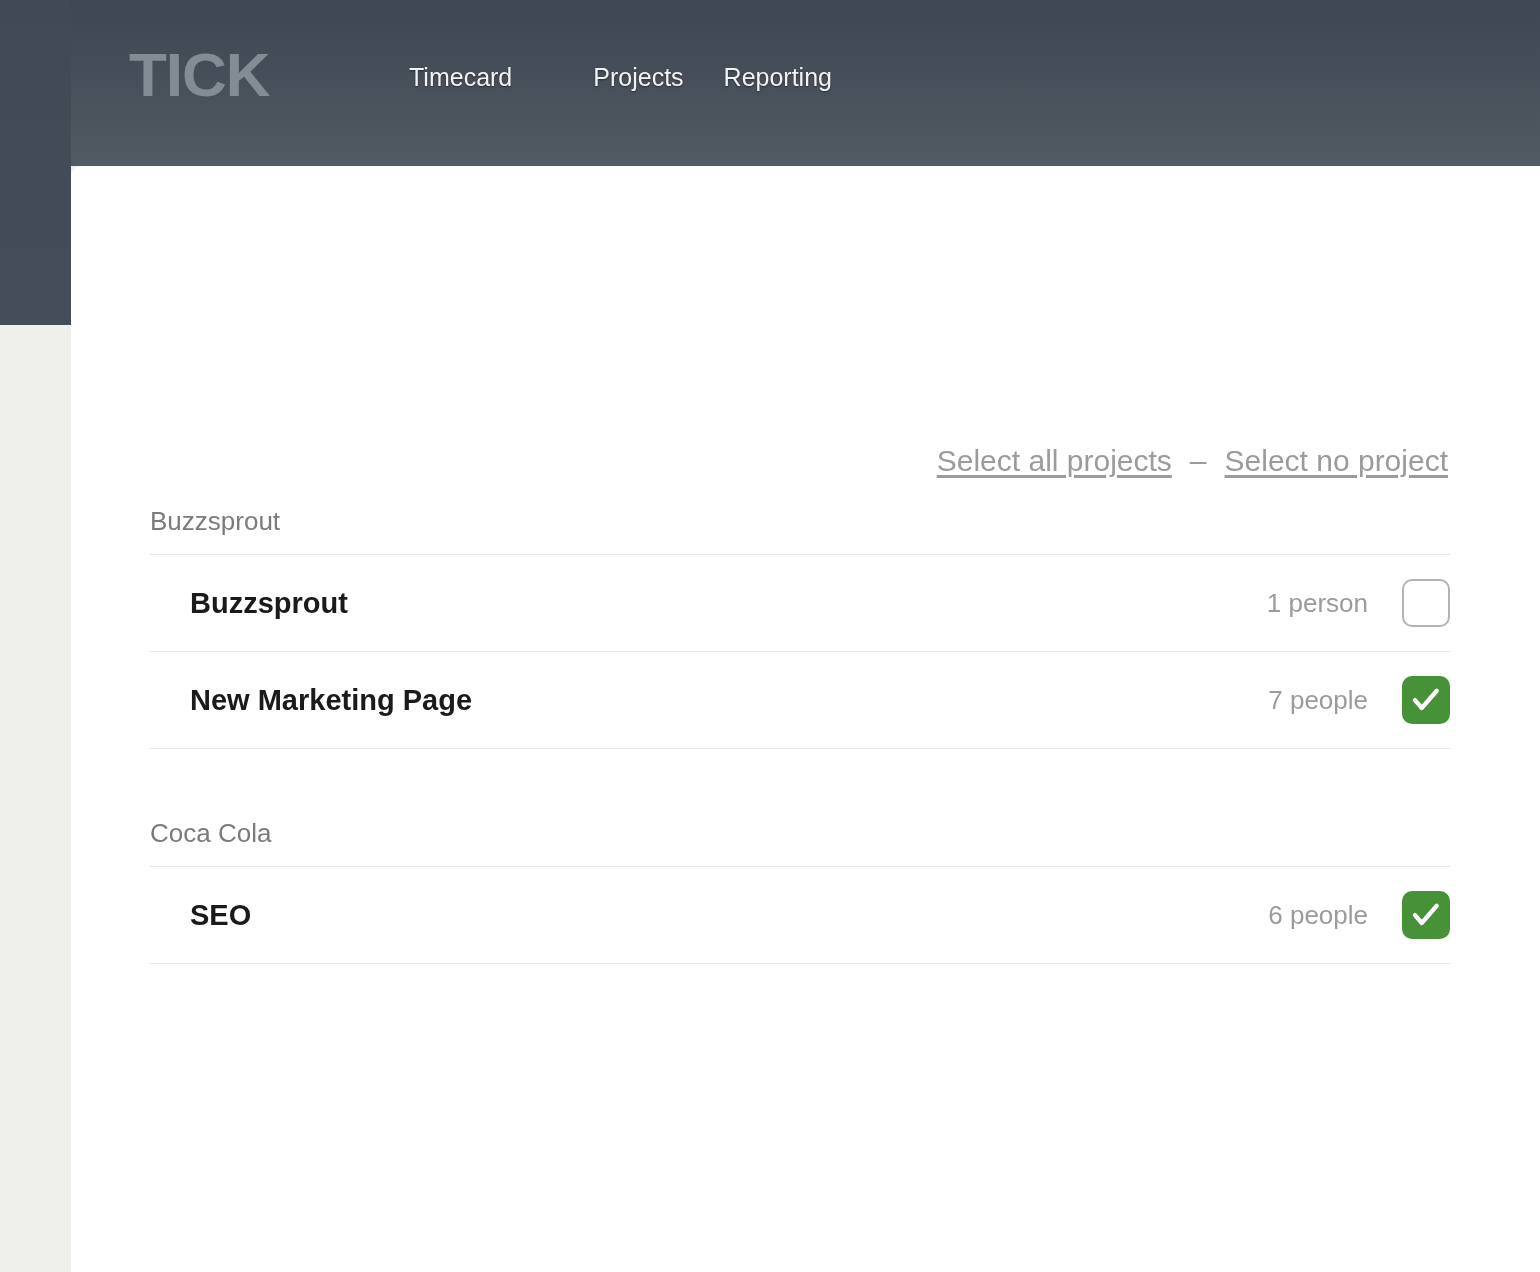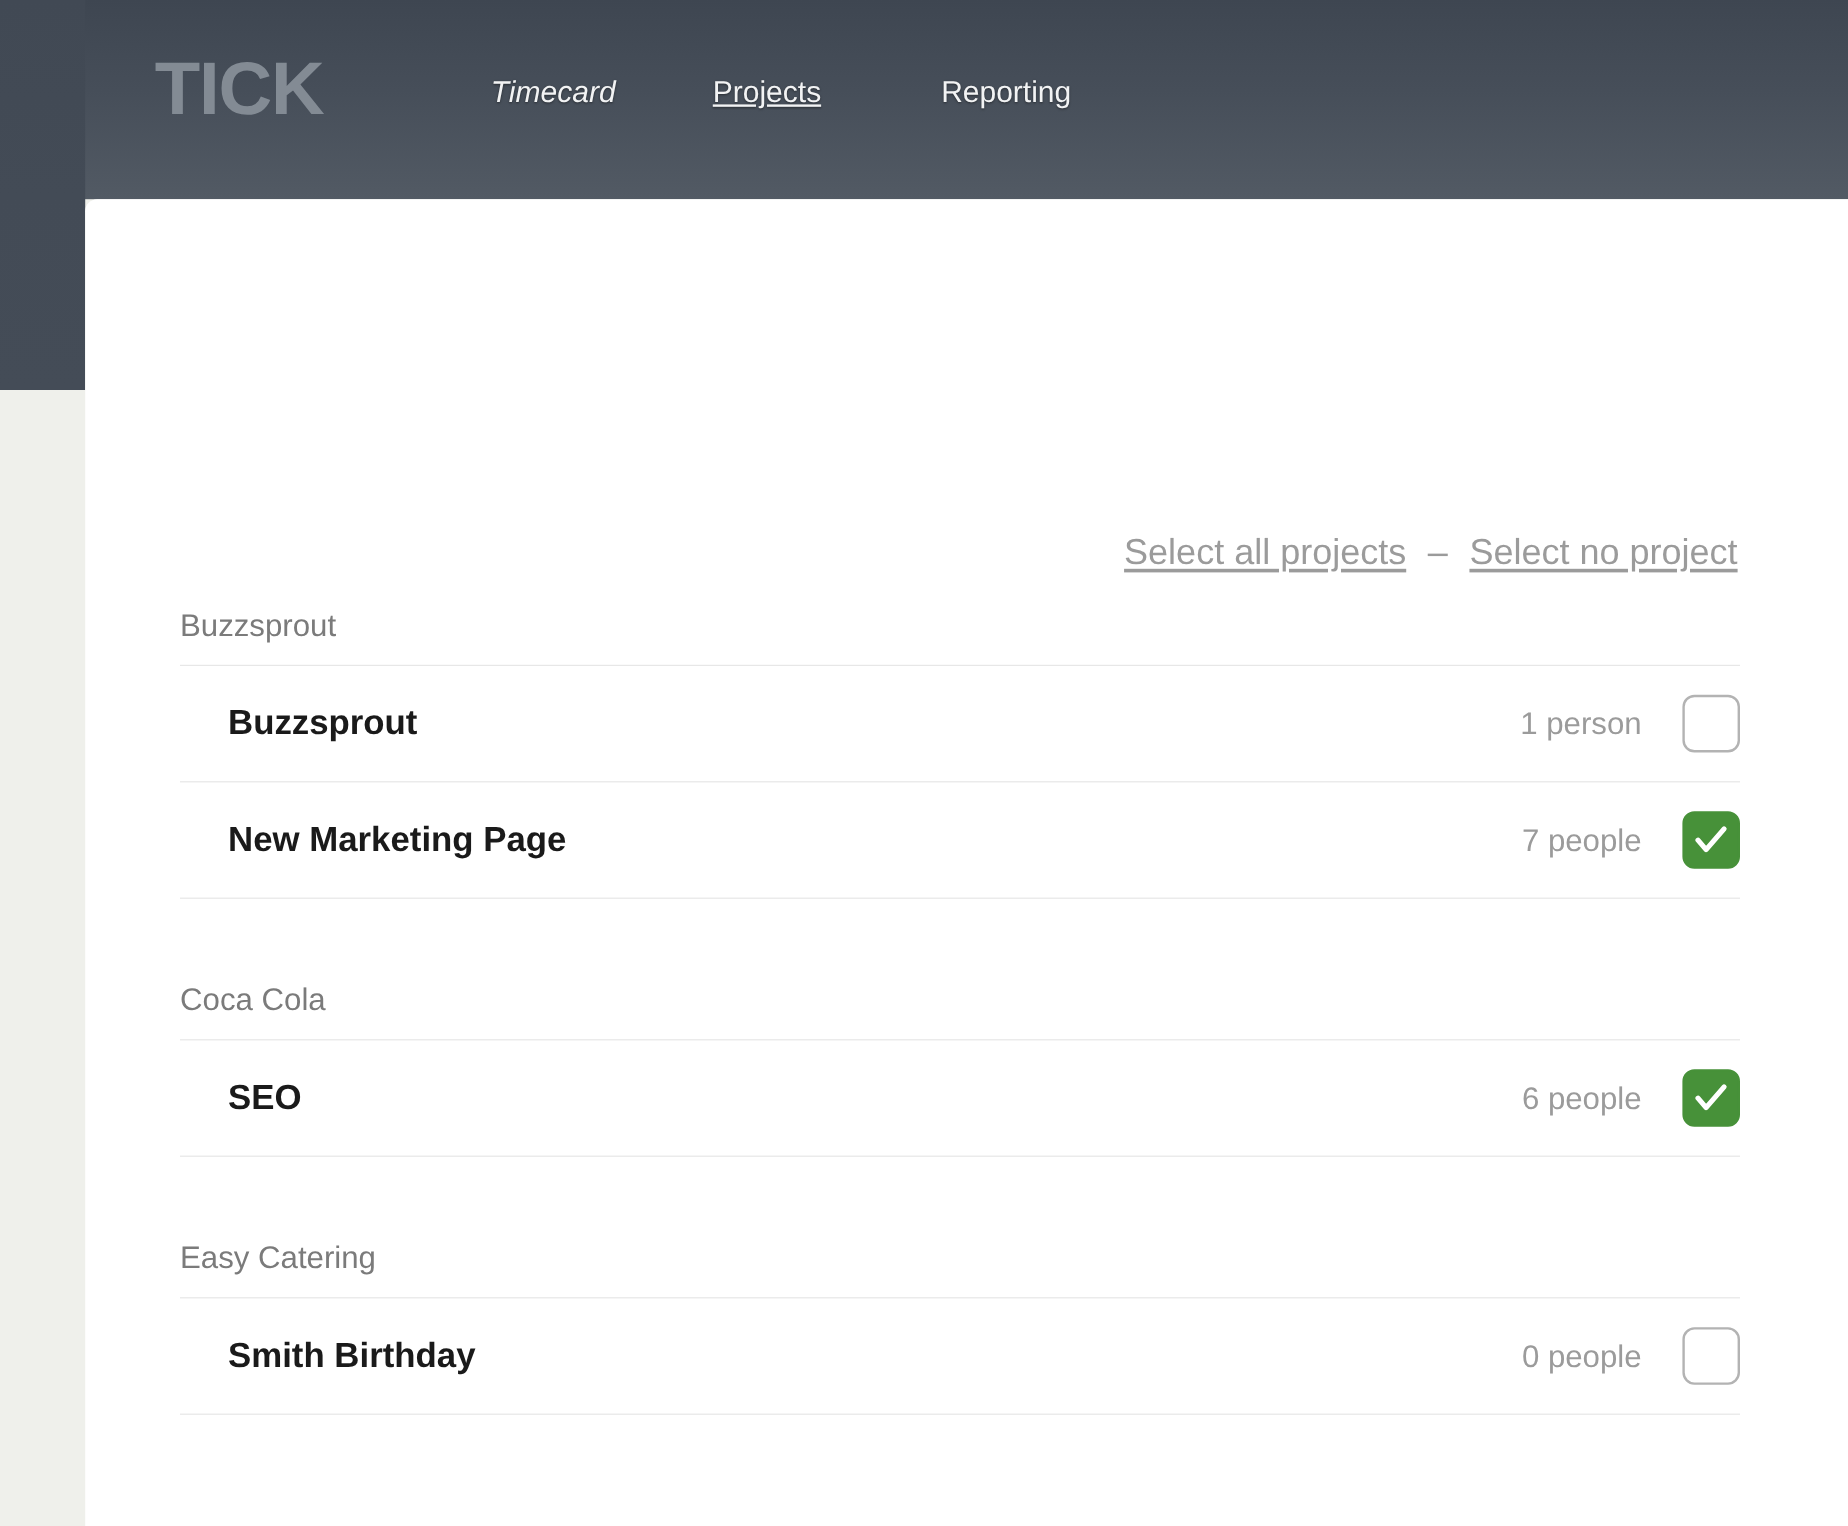--- a/index.html
+++ b/index.html
@@ -65,22 +65,22 @@
     align-items: baseline;
   }
   .nav-link {
     font-size: 25px;
     color: #f2f3f4;
     text-decoration: none;
     text-shadow: 0 1px 2px rgba(0,0,0,0.45);
     white-space: nowrap;
     cursor: pointer;
   }
-  .nav-link.gap-1 { margin-right: 81px; font-style: italic; }
-  .nav-link.gap-2 { margin-right: 100px; text-decoration: underline; }
+  .nav-link.gap-1 { margin-right: 81px; }
+  .nav-link.gap-2 { margin-right: 40px; }
 
   
   .card {
     position: absolute;
     left: 71px; top: 166px;
     width: 1469px;
     height: 1106px;
     background: #ffffff;
     border-top-left-radius: 10px;
   }
@@ -248,26 +248,16 @@
             <div class="project-meta">
               <div class="people-count">6 people</div>
               <div class="checkbox checked">
                 <svg class="tick" viewBox="0 0 24 24">
                   <path d="M3.2 12.1 L8.6 18.4 L20.6 4.6" fill="none" stroke="#ffffff" stroke-width="3.4" stroke-linecap="round" stroke-linejoin="round"></path>
                 </svg>
               </div>
             </div>
           </div>
         </div>
-        <div class="group">
-          <h2 class="group-title">Easy Catering</h2>
-          <div class="project-row">
-            <div class="project-name">Smith Birthday</div>
-            <div class="project-meta">
-              <div class="people-count">0 people</div>
-              <div class="checkbox unchecked"></div>
-            </div>
-          </div>
-        </div>
       </div>
 
   </div>
 </div>
 
 </body></html>

